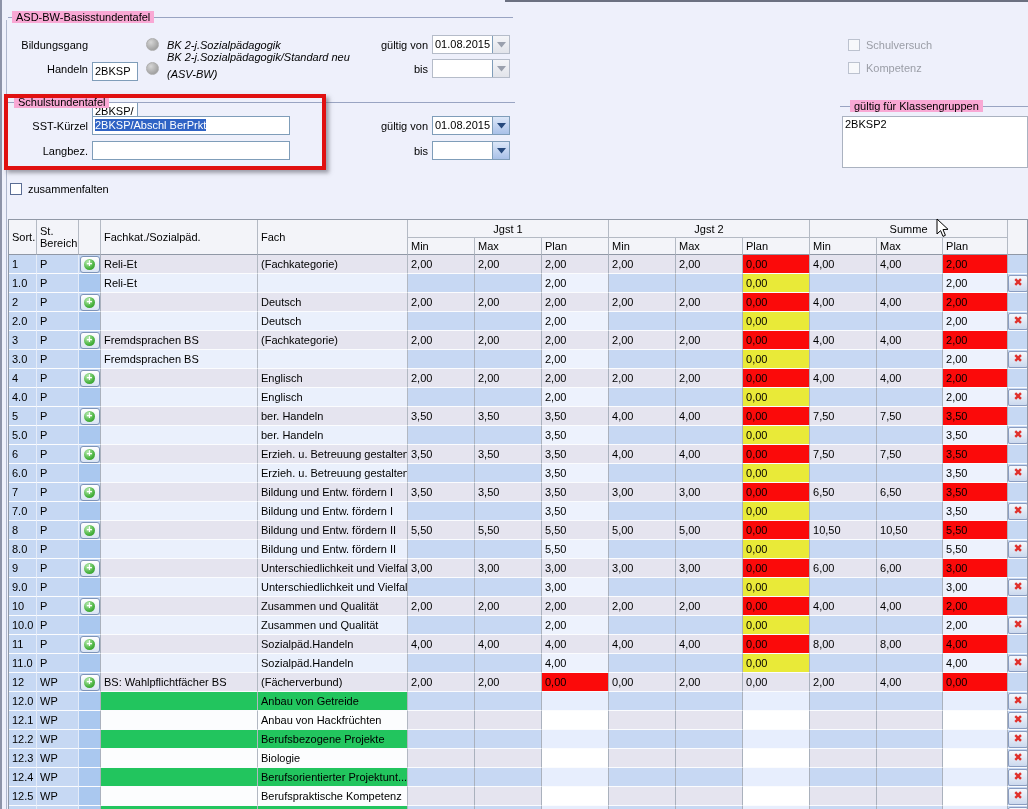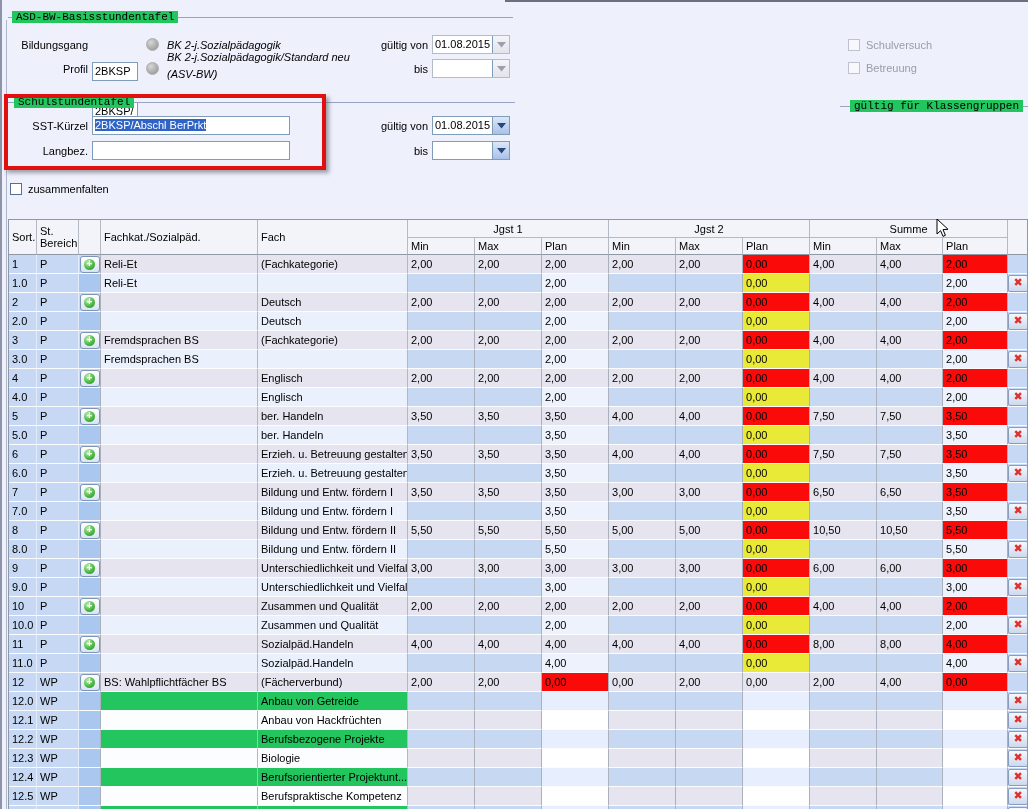--- a/index.html
+++ b/index.html
@@ -6,21 +6,21 @@
   body{font-family:"Liberation Sans","DejaVu Sans",sans-serif;font-size:11px;color:#000;}
   .window{position:relative;width:1028px;height:809px;background:#eef0fb;overflow:hidden;}
 
   
   .win-left-outer{position:absolute;left:0;top:0;bottom:0;width:2px;background:#8d93a8;}
   .win-left-inner{position:absolute;left:6px;top:20px;bottom:0;width:1px;background:#aeb6cc;}
   .win-top-line{position:absolute;top:0;left:505px;right:0;height:2px;background:#6b7080;}
 
   
   .gb-line{position:absolute;height:1px;background:#99a4c2;}
-  .gb-title{position:absolute;background:#22c55e;padding:0 4px;white-space:nowrap;font-family:Liberation Mono, monospace;}
+  .gb-title{position:absolute;background:#f9a8d4;padding:0 4px;white-space:nowrap;}
 
   .lbl{position:absolute;white-space:nowrap;}
   .r{text-align:right;}
   .italic{font-style:italic;line-height:11px;}
 
   .textbox{position:absolute;background:#fff;border:1px solid #7f9db9;box-sizing:border-box;
            line-height:17px;padding:0 2px;white-space:nowrap;overflow:hidden;}
   .sel{background:#2f63c5;color:#fff;}
 
   .combo{position:absolute;width:78px;height:19px;background:#fff;border:1px solid #7f9db9;
@@ -106,40 +106,40 @@
   <span class="lbl r" style="left:370px;top:39px;width:58px;">gültig von</span>
   <div class="combo disabled" style="left:432px;top:35px;">
     <span class="combo-text">01.08.2015</span>
     <span class="combo-btn">
         <svg width="9" height="6">
           <path d="M0 0 L4.5 5.5 L9 0 Z" fill="#9aa0ad"></path>
         </svg>
       </span>
   </div>
 
-  <span class="lbl r" style="left:10px;top:63px;width:78px;">Profil</span>
+  <span class="lbl r" style="left:10px;top:63px;width:78px;">Handeln</span>
   <div class="textbox" style="left:92px;top:59px;width:46px;height:19px;margin-top:43px;">2BKSP/</div>
   <span class="info-dot" style="left:146px;top:62px;"></span>
   <span class="lbl italic" style="left:167px;top:52px;">BK 2-j.Sozialpädagogik/Standard neu</span>
   <span class="lbl italic" style="left:167px;top:69px;">(ASV-BW)</span>
 
   <span class="lbl r" style="left:370px;top:63px;width:58px;">bis</span>
   <div class="combo disabled" style="left:432px;top:59px;">
     <span class="combo-text"></span>
     <span class="combo-btn">
         <svg width="9" height="6">
           <path d="M0 0 L4.5 5.5 L9 0 Z" fill="#9aa0ad"></path>
         </svg>
       </span>
   </div>
 
   <span class="cb disabled" style="left:848px;top:39px;"></span>
   <span class="cb-label disabled" style="left:866px;top:39px;">Schulversuch</span>
   <span class="cb disabled" style="left:848px;top:62px;"></span>
-  <span class="cb-label disabled" style="left:866px;top:62px;">Betreuung</span>
+  <span class="cb-label disabled" style="left:866px;top:62px;">Kompetenz</span>
 
   <div class="gb-line" style="left:8px;top:102px;width:507px;"></div>
   <span class="gb-title" style="left:14px;top:96px;">Schulstundentafel</span>
 
   <span class="lbl r" style="left:10px;top:120px;width:78px;">SST-Kürzel</span>
   <div class="textbox" style="left:92px;top:116px;width:198px;height:19px;"><span class="sel">2BKSP/Abschl BerPrkt</span></div>
 
   <span class="lbl r" style="left:370px;top:120px;width:58px;">gültig von</span>
   <div class="combo" style="left:432px;top:116px;">
     <span class="combo-text">01.08.2015</span>
@@ -160,20 +160,23 @@
         <svg width="9" height="6">
           <path d="M0 0 L4.5 5.5 L9 0 Z" fill="#26497c"></path>
         </svg>
       </span>
   </div>
 
   <div class="annotation" style="left:4px;top:94px;width:314px;height:68px;"></div>
 
   <div class="gb-line" style="left:840px;top:106px;right:0;"></div>
   <span class="gb-title" style="left:850px;top:100px;">gültig für Klassengruppen</span>
+  <div class="listbox" style="left:842px;top:116px;width:186px;height:52px;">
+    <div>2BKSP2</div>
+  </div>
 
   <span class="cb" style="left:10px;top:183px;"></span>
   <span class="cb-label" style="left:28px;top:183px;">zusammenfalten</span>
 
   <div class="table-wrap">
     <table id="sst-table">
       <colgroup>
         <col style="width:28px">
           <col style="width:42px">
           <col style="width:22px">

